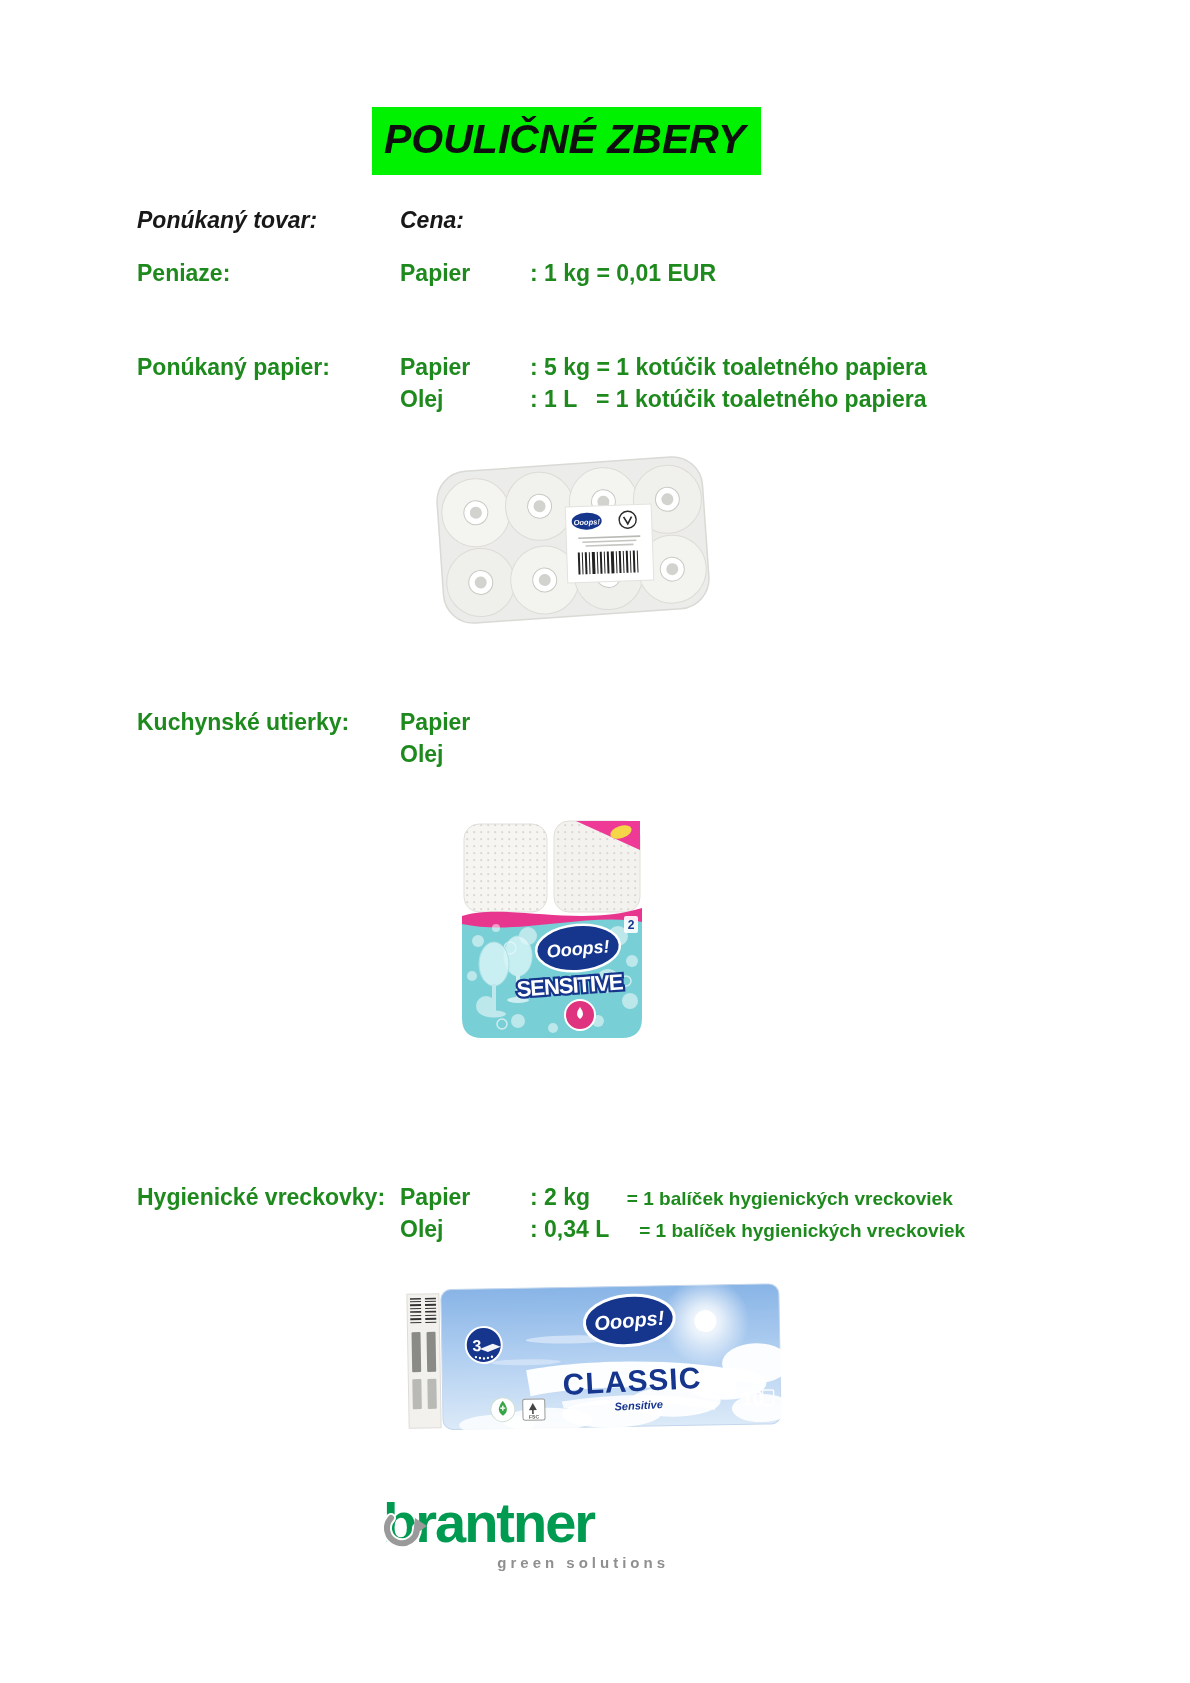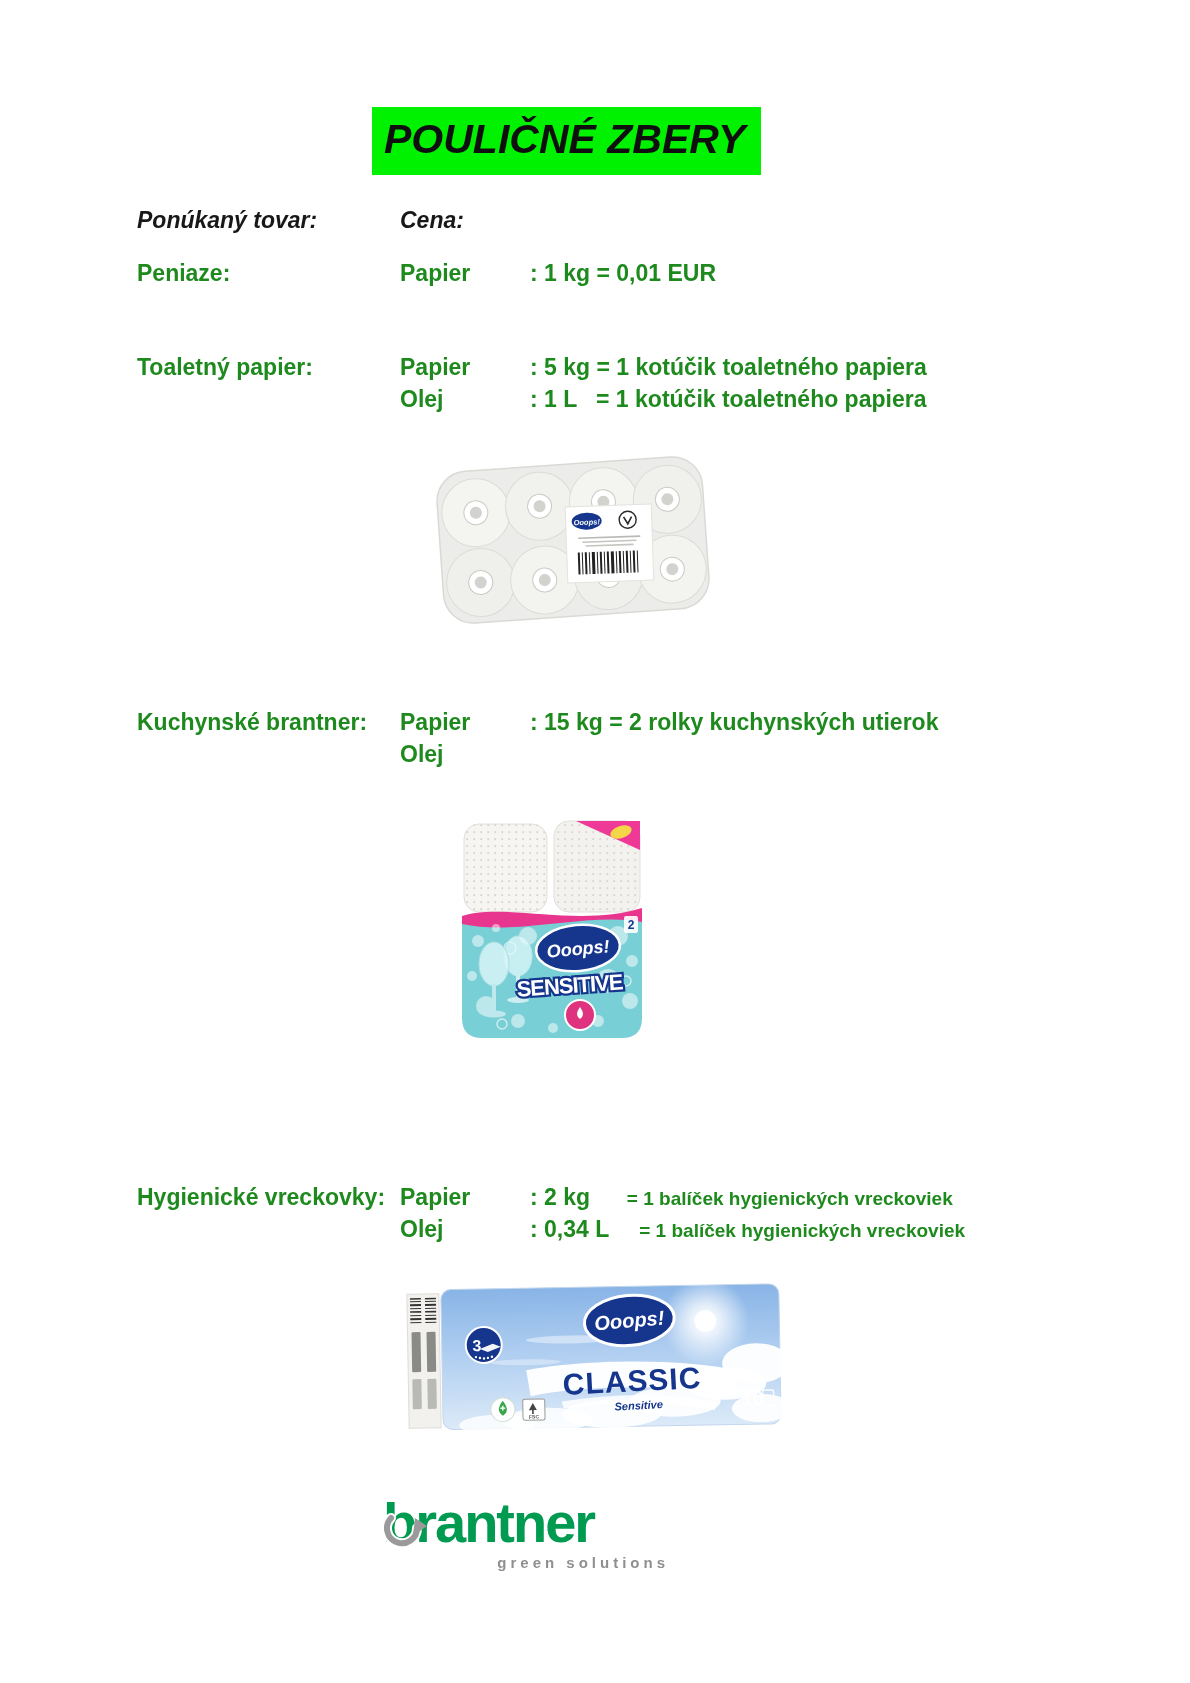--- a/index.html
+++ b/index.html
@@ -45,21 +45,21 @@
     <span class="c-mat">Cena:</span>
   </div>
 
   <div class="row green" style="top:258px">
     <span class="c-label">Peniaze:</span>
     <span class="c-mat">Papier</span>
     <span class="c-val"><span class="p1">: 1 kg = 0,01 EUR</span></span>
   </div>
 
   <div class="row green" style="top:352px">
-    <span class="c-label">Toaletný papier:</span>
+    <span class="c-label">Ponúkaný papier:</span>
     <span class="c-mat">Papier</span>
     <span class="c-val"><span class="p1">: 5 kg = 1 kotúčik toaletného papiera</span></span>
   </div>
   <div class="row green" style="top:384px">
     <span class="c-mat">Olej</span>
     <span class="c-val"><span class="p1">: 1 L   = 1 kotúčik toaletného papiera</span></span>
   </div>
 
   <svg class="img" style="left:432px;top:450px" width="282" height="180" viewBox="0 0 282 180">
     <g transform="rotate(-4 141 90)">
@@ -124,23 +124,22 @@
             <rect x="193" y="104" width="2" height="22"></rect>
           <rect x="197" y="104" width="1" height="22"></rect>
             <rect x="200" y="104" width="2" height="22"></rect>
           <rect x="204" y="104" width="1" height="22"></rect>
         </g>
       </g>
     </g>
   </svg>
 
   <div class="row green" style="top:707px">
-    <span class="c-label">Kuchynské brantner:</span>
+    <span class="c-label">Kuchynské utierky:</span>
     <span class="c-mat">Papier</span>
-    <span class="c-val"><span class="p1">: 15 kg = 2 rolky kuchynských utierok</span></span>
   </div>
   <div class="row green" style="top:739px">
     <span class="c-mat">Olej</span>
   </div>
 
   <svg class="img" style="left:458px;top:816px" width="188" height="226" viewBox="0 0 188 226">
     <defs>
       <pattern id="dotp" patternUnits="userSpaceOnUse" width="7" height="7">
         <circle cx="2.2" cy="2.2" r="1.1" fill="#d9d7d1"></circle>
       </pattern>

